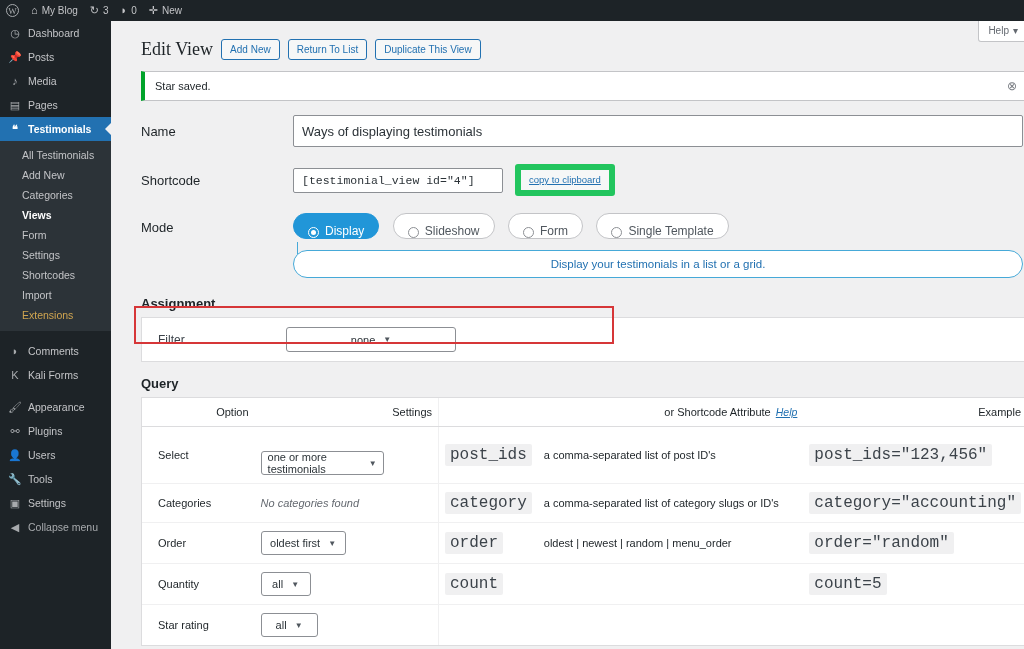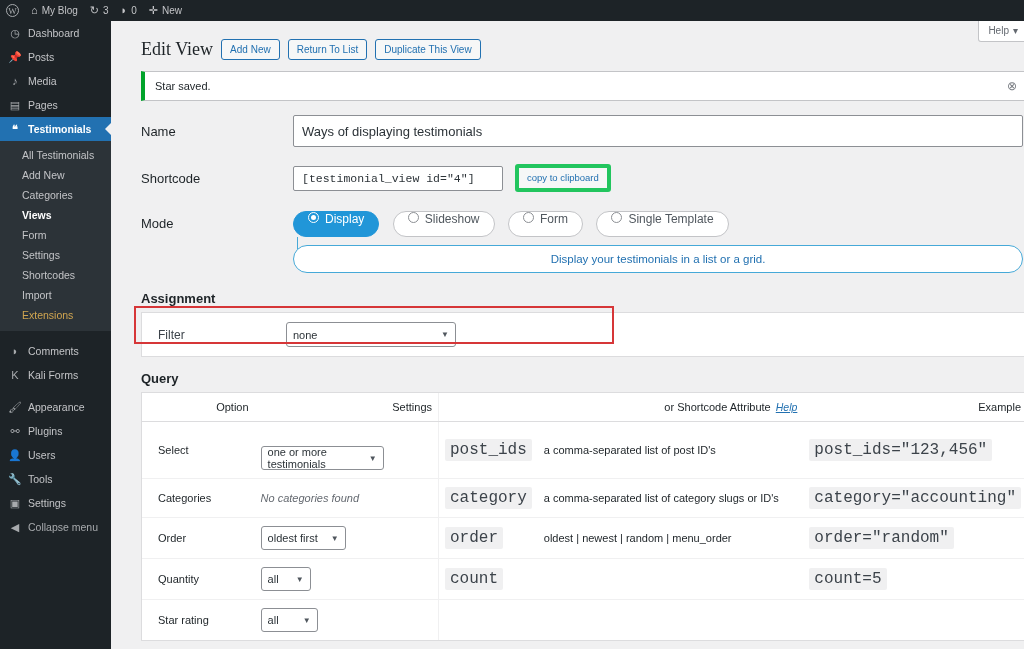--- a/index.html
+++ b/index.html
@@ -91,30 +91,30 @@
     background: #fff; border: 1px solid #8c8f94; border-radius: 2px;
     height: 32px; font-size: 13px; color: #2c3338;
     display: flex; align-items: center; padding: 0 8px;
   }
   .name-input { width: 730px; }
   .shortcode-input {
     width: 210px; font-family: "Liberation Mono", monospace; font-size: 11.5px; height: 25px;
   }
   .copy-btn {
     margin-left: 12px; font-size: 9.5px; color: #2271b1; background: #f6f7f7;
-    border: 4px solid #22c55e; border-radius: 3px; padding: 4px 8px; line-height: 12px;
+    border: 6px solid #22c55e; border-radius: 3px; padding: 4px 8px; line-height: 12px; text-decoration: underline;
   }
   .redbox {
     position: absolute; left: 6px; top: 142px; width: 480px; height: 38px;
     border: 2px solid #d63638; pointer-events: none;
   }
 
   
   .pill {
-    display: inline-flex; align-items: flex-start; gap: 6px;
+    display: inline-flex; align-items: flex-end; gap: 6px;
     border: 1px solid #c3c4c7; background: #fff; color: #50575e;
     border-radius: 16px; height: 26px; padding: 0 14px; font-size: 12px;
     margin-right: 9px;
   }
   .pill .radio {
     width: 11px; height: 11px; border-radius: 50%;
     border: 1.4px solid #8c8f94; display: inline-block; position: relative;
   }
   .pill.sel { background: #2196d8; border-color: #2196d8; color: #fff; }
   .pill.sel .radio { border-color: #fff; }
@@ -135,21 +135,21 @@
   .section-title {
     font-size: 13px; color: #1d2327; font-weight: bold;
     padding: 0 0 6px 13px; font-family: "Liberation Sans", sans-serif;
   }
   .panel { margin: 0 13px; background: #fff; border: 1px solid #dcdcde; }
   .panel-row { display: flex; align-items: center; padding: 9px 0 9px 16px; border-top: 1px solid #f0f0f1; }
   .panel-row:first-child { border-top: none; }
 
   .sel-box {
     background: #fff; border: 1px solid #8c8f94; border-radius: 3px;
-    height: 24px; display: inline-flex; align-items: center; justify-content: space-between;
+    height: 24px; display: inline-flex; align-items: center; justify-content: center;
     font-size: 11px; color: #2c3338; padding: 0 6px;
   }
   .sel-box .chev { font-size: 8px; color: #50575e; margin-left: 8px; }
 
   
   table.qtable { width: 100%; border-collapse: collapse; background: #fff; }
   table.qtable th {
     text-align: right; font-size: 11px; font-weight: normal; color: #1d2327;
     padding: 8px 6px; background: #fff; border-bottom: 1px solid #dcdcde;
   }

